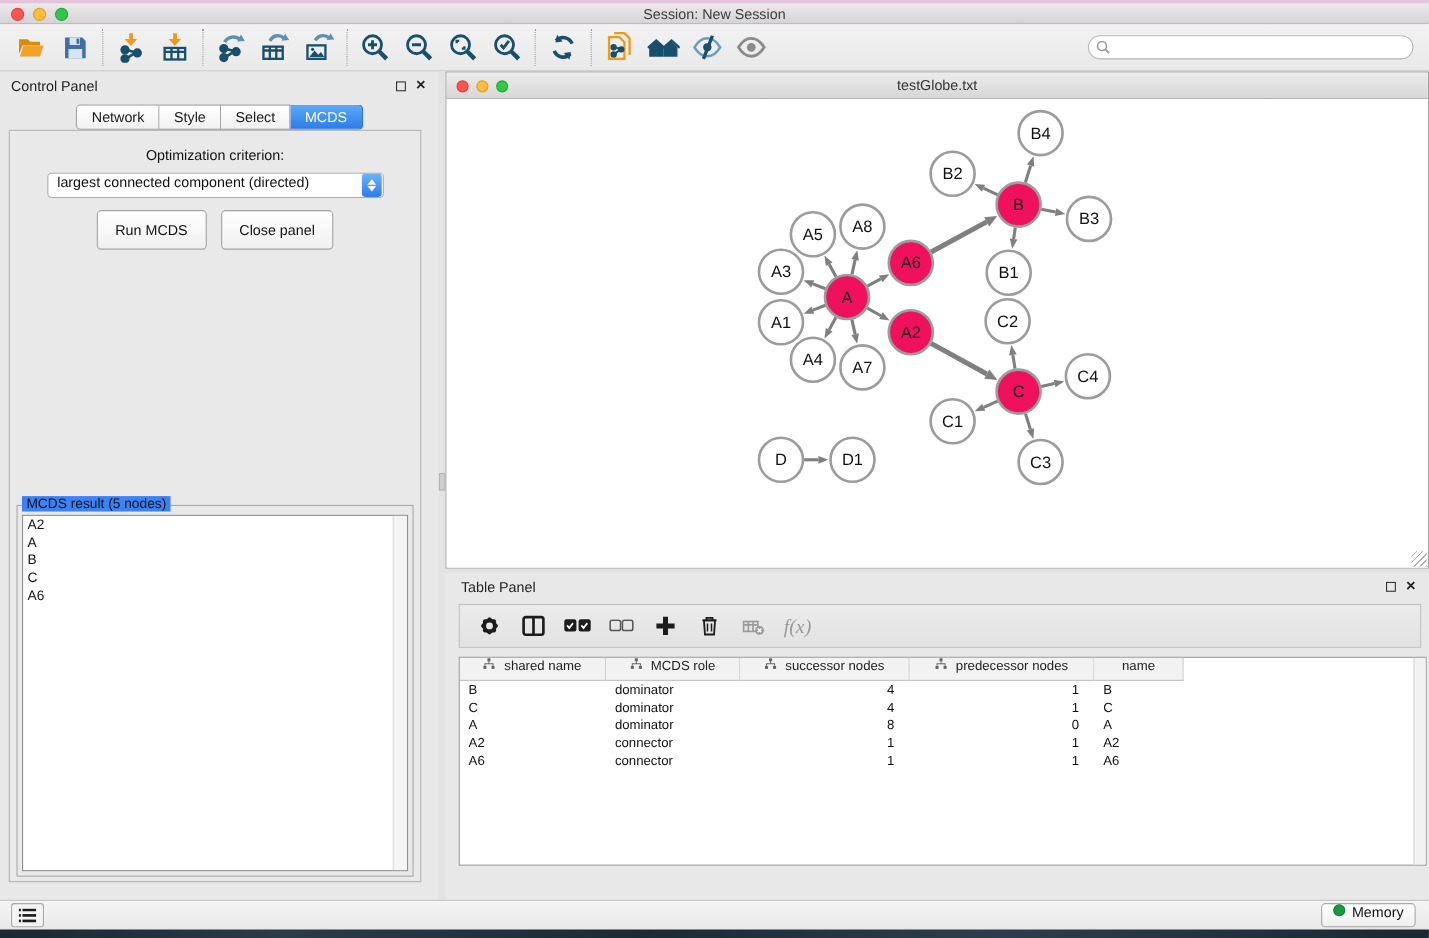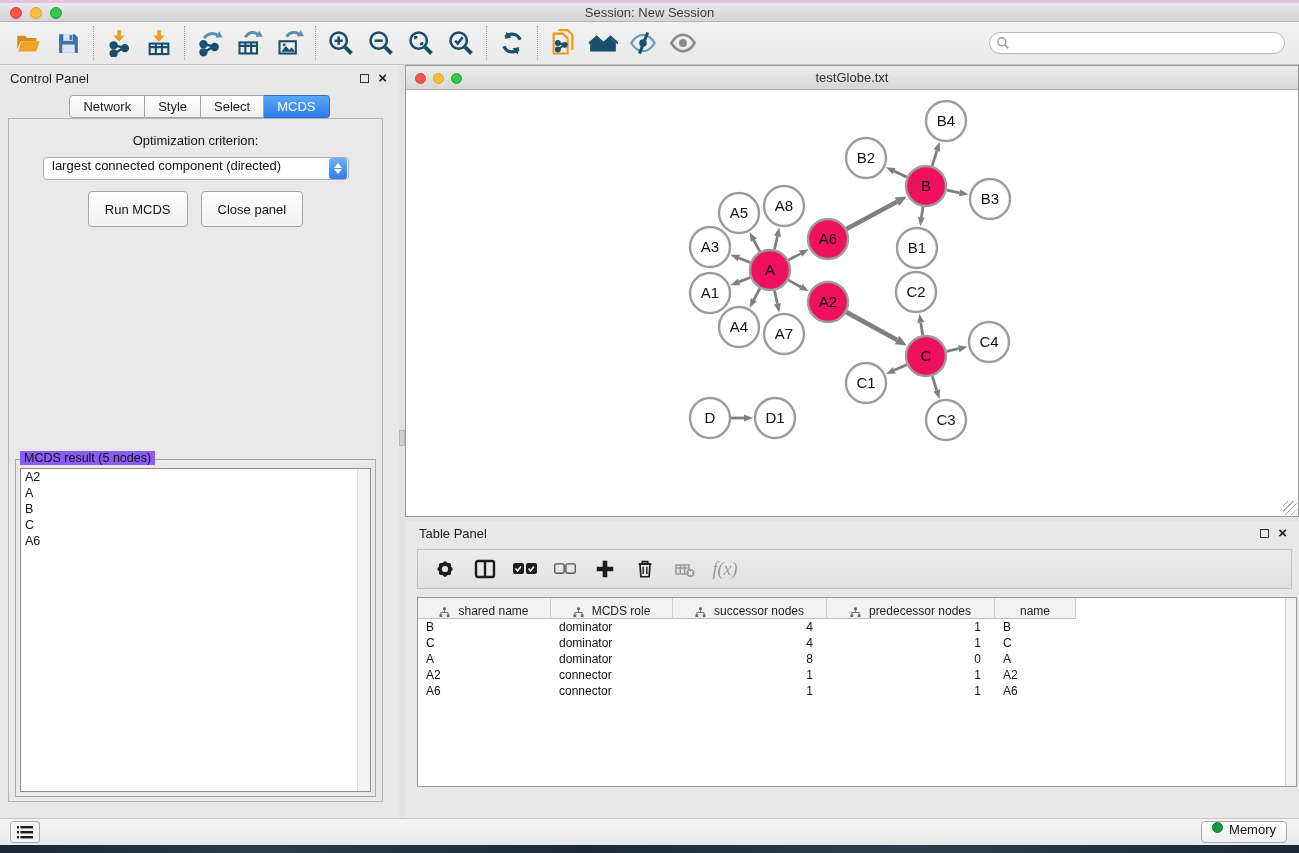--- a/index.html
+++ b/index.html
@@ -52,21 +52,21 @@
   .combo-value { flex:1; font-size:13px; color:#111; padding-left:8px; white-space:nowrap; overflow:hidden; }
   .combo-stepper { width:18px; height:21px; margin-right:1px; border-radius:3px;
     background:linear-gradient(#6fb1f9,#2d7de8); display:flex; flex-direction:column; align-items:center; justify-content:center; gap:1px; }
   .combo-stepper .up, .combo-stepper .dn { width:0; height:0; border-left:4px solid transparent; border-right:4px solid transparent; }
   .combo-stepper .up { border-bottom:5px solid #fff; }
   .combo-stepper .dn { border-top:5px solid #fff; }
   .cp-buttons { position:absolute; top:72px; width:100%; display:flex; justify-content:center; gap:13px; }
   .btn { height:36px; padding:0 16px; border:1px solid #a6a6a6; border-radius:4px;
     background:linear-gradient(#ffffff,#f0f0f0); font-size:13px; color:#111; display:flex; align-items:center; }
   .groupbox { position:absolute; left:6px; top:340px; width:361px; height:338px; border:1px solid #a9a9a9; }
-  .groupbox-legend { position:absolute; top:-9px; left:4px; background:#8b5cf6; padding:0 4px; font-size:12.5px; color:#111; }
+  .groupbox-legend { position:absolute; top:-9px; left:4px; background:#3b82f6; padding:0 4px; font-size:12.5px; color:#111; }
   .result-list { position:absolute; left:4px; top:8px; right:4px; bottom:4px; background:#fff; border:1px solid #8e8e8e; }
   .result-scroll { position:absolute; right:0; top:0; bottom:0; width:13px; background:#f4f4f4; border-left:1px solid #ddd; }
   .result-item { font-size:12.5px; color:#111; line-height:16px; padding-left:4px; }
 
   
   .v-splitter { position:absolute; left:399px; top:0; width:6px; height:753px; background:#e3e3e3; }
   .v-splitter .grip { position:absolute; left:0; top:365px; width:6px; height:16px; background:#cfcfcf; border:1px solid #b5b5b5; }
   .h-splitter { position:absolute; left:405px; top:452px; width:894px; height:4px; background:#e3e3e3; }
 
   
@@ -85,21 +85,21 @@
   .tp-header { position:absolute; left:0; top:0; width:100%; height:24px; display:flex; align-items:center; }
   .tp-title { font-size:13px; color:#222; margin-left:14px; }
   .tp-toolbar { position:absolute; left:12px; top:28px; width:875px; height:40px;
     background:linear-gradient(#ebebeb,#e2e2e2); border:1px solid #c2c2c2; display:flex; align-items:center; padding-left:10px; gap:6px; }
   .tpbtn { width:34px; height:32px; display:flex; align-items:center; justify-content:center; }
   .fx { font-family:"Liberation Serif", serif; font-style:italic; font-size:18px; color:#9a9a9a; }
   .tp-tablewrap { position:absolute; left:12px; top:76px; width:880px; height:190px; background:#fff; border:1px solid #999; overflow:hidden; }
   .tbl-scroll { position:absolute; right:0; top:0; bottom:0; width:11px; background:#f2f2f2; border-left:1px solid #d5d5d5; }
   .tbl-header { display:flex; height:21px; }
   .th { background:#f2f2f2; border-right:1px solid #cfcfcf; border-bottom:1px solid #c0c0c0;
-    display:flex; align-items:flex-end; justify-content:center; gap:8px; font-size:12px; color:#222; }
+    display:flex; align-items:flex-start; justify-content:center; gap:8px; font-size:12px; color:#222; }
   .tbl-row { display:flex; height:16px; align-items:center; }
   .td { font-size:12px; color:#111; overflow:hidden; white-space:nowrap; }
   .td.left { padding-left:8px; text-align:left; }
   .td.right { padding-right:14px; text-align:right; }
   .tp-tabs { position:absolute; left:0; top:272px; width:100%; display:flex; justify-content:center; }
 
   
   .statusbar { position:absolute; left:0; top:818px; width:1299px; height:27px;
     background:linear-gradient(#f4f4f4,#e9e9e9); border-top:1px solid #c4c4c4; display:flex; align-items:center; }
   .list-btn { margin-left:10px; width:30px; height:22px; border:1px solid #a9a9a9; border-radius:3px;

